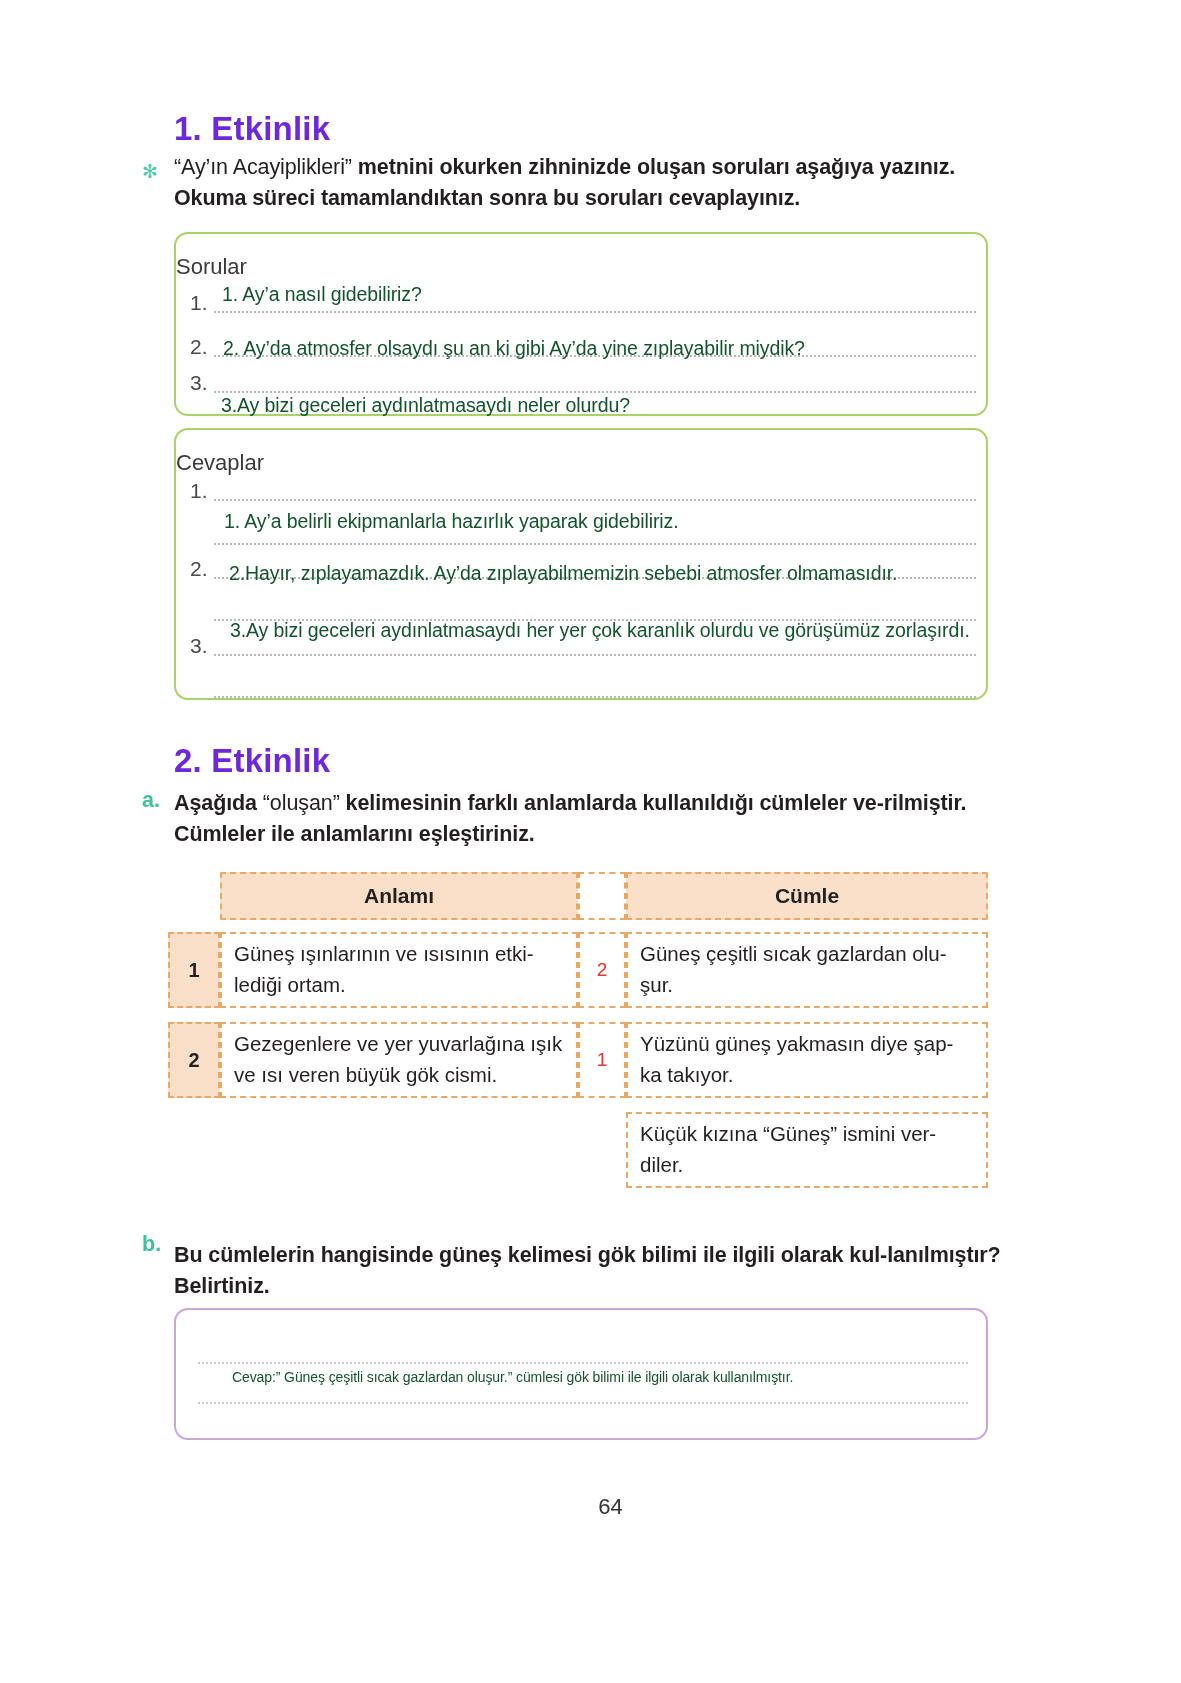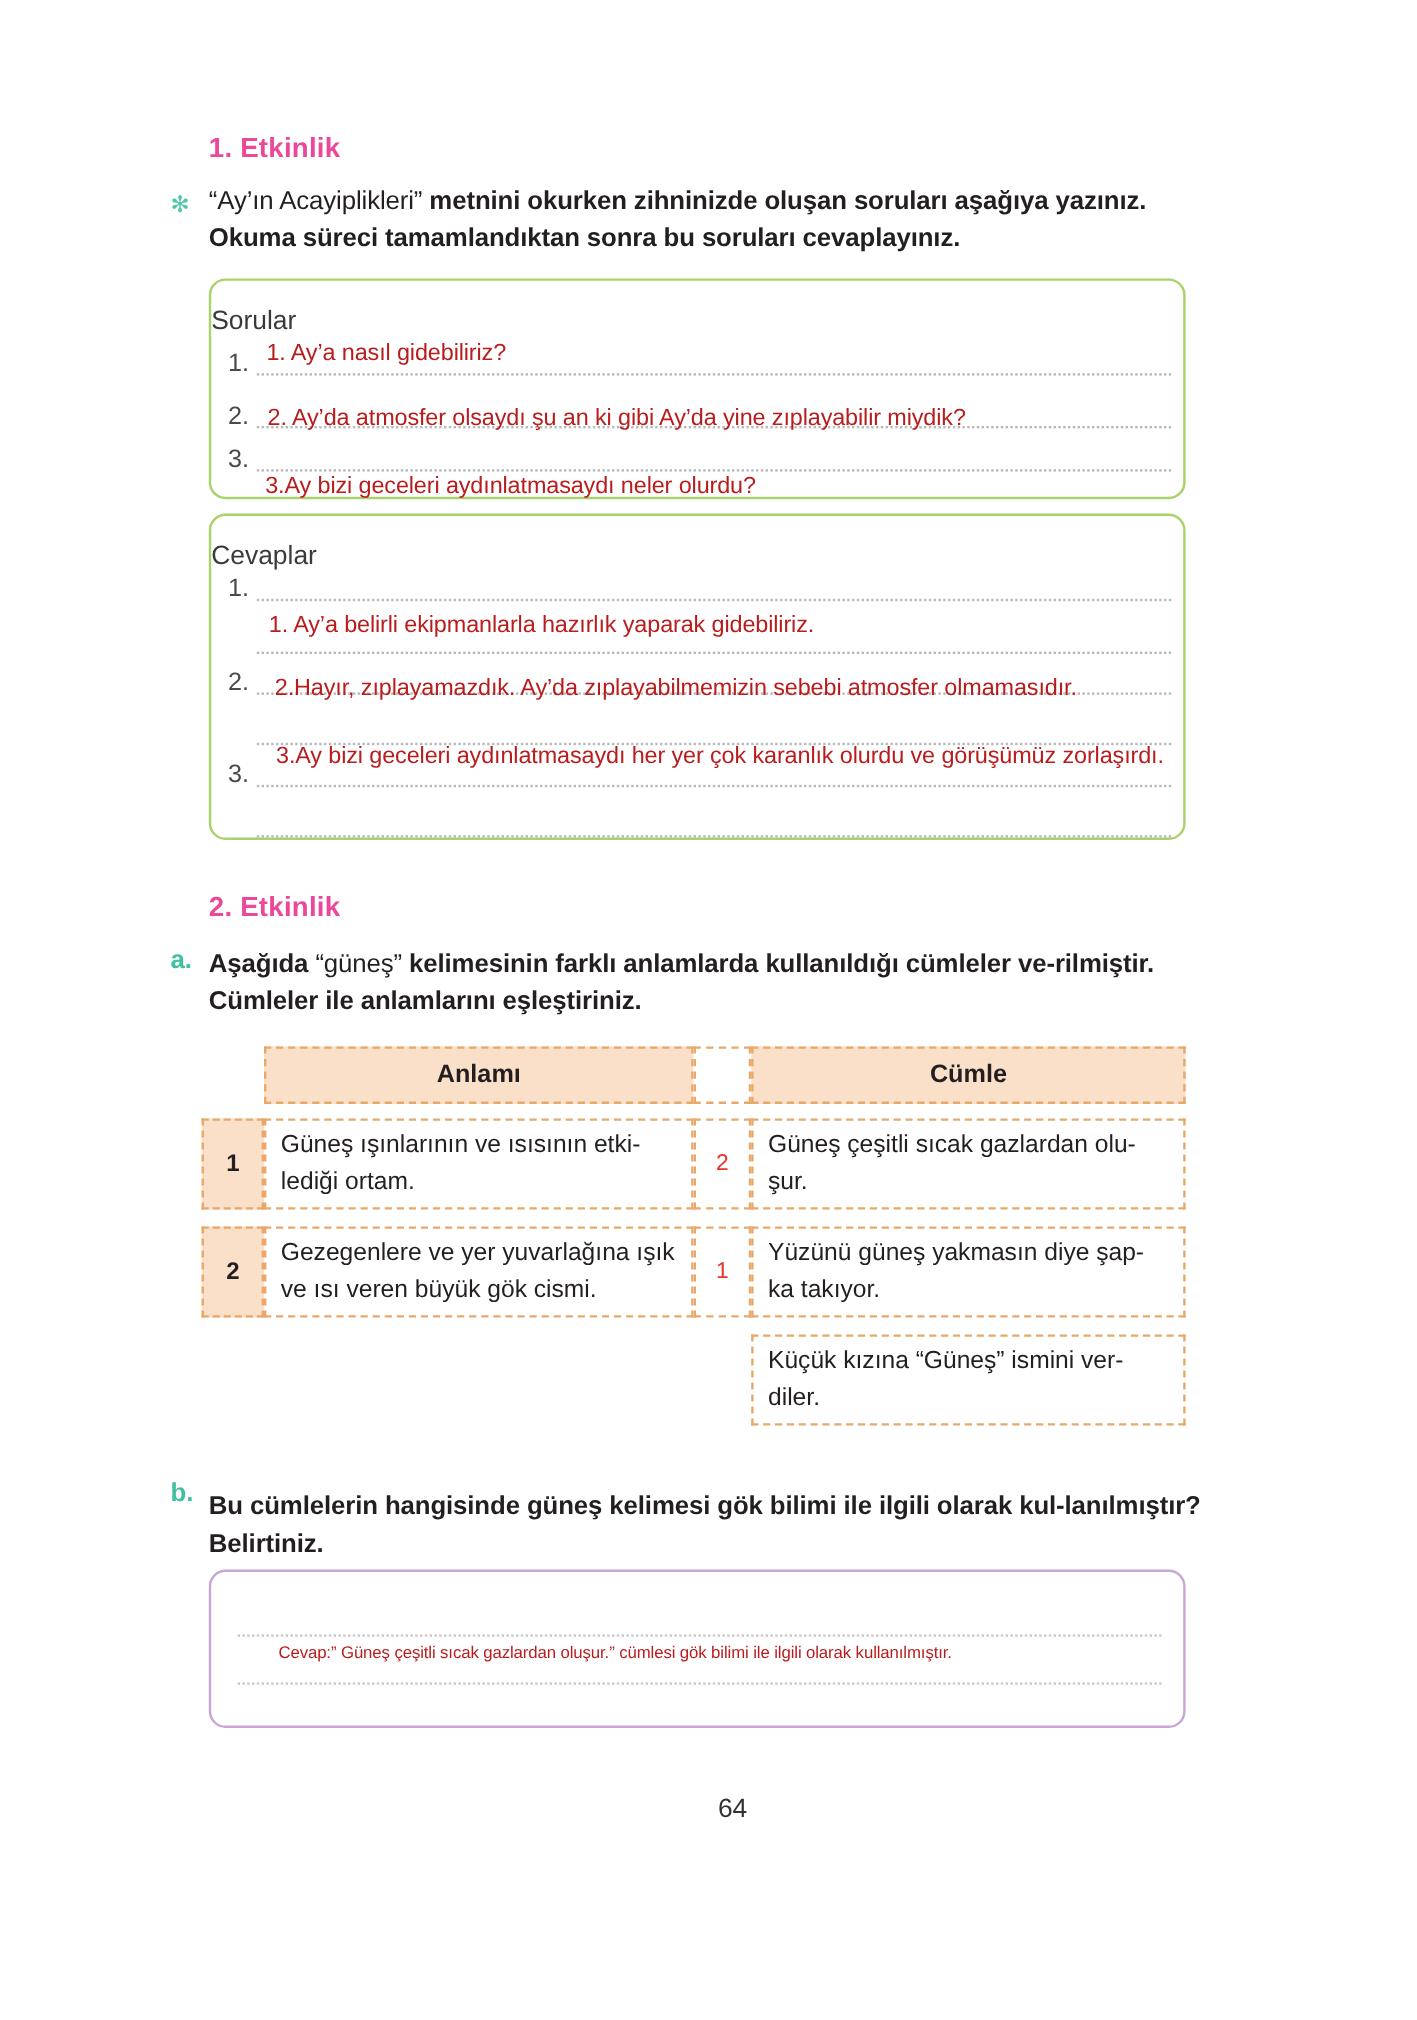--- a/index.html
+++ b/index.html
@@ -17,22 +17,22 @@
     height: 1683px;
     background: #ffffff;
     overflow: hidden;
   }
 
   
   .etkinlik-title {
     position: absolute;
     font-family: "Liberation Sans", sans-serif;
     font-weight: bold;
-    font-size: 23px;
-    color: #ec4899;
+    font-size: 33px;
+    color: #6d28d9;
     letter-spacing: 0.2px;
   }
 
   
   .prompt {
     position: absolute;
     font-size: 21.5px;
     font-weight: bold;
     color: #231f20;
     line-height: 1.45;
@@ -79,21 +79,21 @@
 
   .linenum {
     position: absolute;
     font-size: 21px;
     color: #4a4a4a;
   }
 
   
   .hand {
     position: absolute;
-    color: #b91c1c;
+    color: #14532d;
     font-size: 19.5px;
     letter-spacing: -0.1px;
     white-space: nowrap;
   }
 
   
   .mtable {
     position: absolute;
   }
   .hdr-cell {
@@ -212,21 +212,21 @@
   </div>
 
   <div class="hand" style="left:224px; top:510px;">1. Ay’a belirli ekipmanlarla hazırlık yaparak gidebiliriz.</div>
   <div class="hand" style="left:229px; top:562px;">2.Hayır, zıplayamazdık. Ay’da zıplayabilmemizin sebebi atmosfer olmamasıdır.</div>
   <div class="hand" style="left:230px; top:619px;">3.Ay bizi geceleri aydınlatmasaydı her yer çok karanlık olurdu ve görüşümüz zorlaşırdı.</div>
 
   <div class="etkinlik-title" style="left:174px; top:742px;">2. Etkinlik</div>
 
   <div class="marker-letter" style="left:142px; top:788px;">a.</div>
 
-  <div class="prompt" style="left:174px; top:788px; width:838px;"><span>Aşağıda </span><span class="light">“güneş”</span><span> kelimesinin farklı anlamlarda kullanıldığı cümleler ve-rilmiştir. Cümleler ile anlamlarını eşleştiriniz.</span></div>
+  <div class="prompt" style="left:174px; top:788px; width:838px;"><span>Aşağıda </span><span class="light">“oluşan”</span><span> kelimesinin farklı anlamlarda kullanıldığı cümleler ve-rilmiştir. Cümleler ile anlamlarını eşleştiriniz.</span></div>
 
   <div class="mtable" style="left:0; top:0; width:1181px; height:1683px;">
 
     <div class="hdr-cell" style="left:220px; top:872px; width:358px; height:48px;">Anlamı</div>
     <div class="mid-blank" style="left:578px; top:872px; width:48px; height:48px;"></div>
     <div class="hdr-cell" style="left:626px; top:872px; width:362px; height:48px;">Cümle</div>
 
     <div class="num-cell" style="left:168px; top:932px; width:52px; height:76px;">1</div>
     <div class="txt-cell" style="left:220px; top:932px; width:358px; height:76px;">Güneş ışınlarının ve ısısının etki-lediği ortam.</div>
     <div class="mid-cell" style="left:578px; top:932px; width:48px; height:76px;">2</div>

